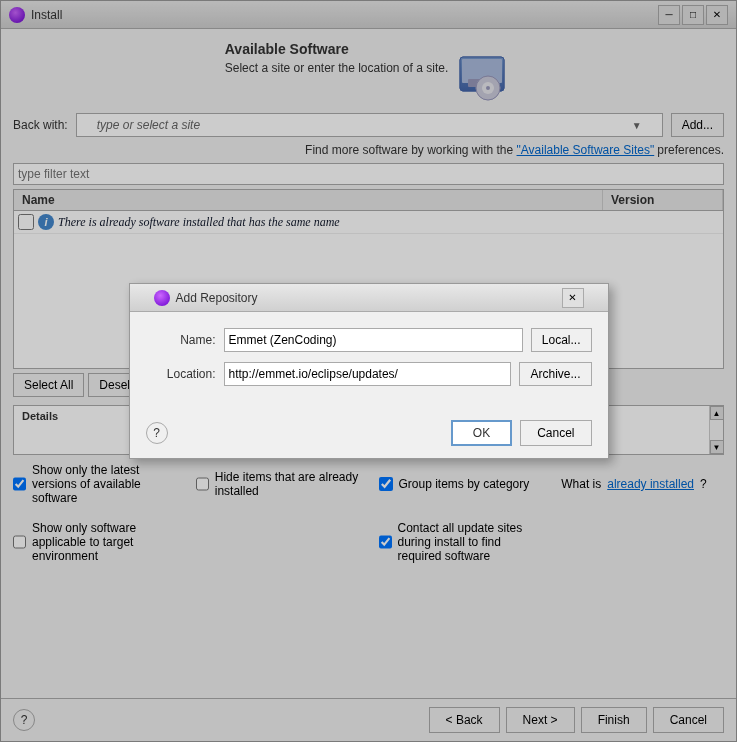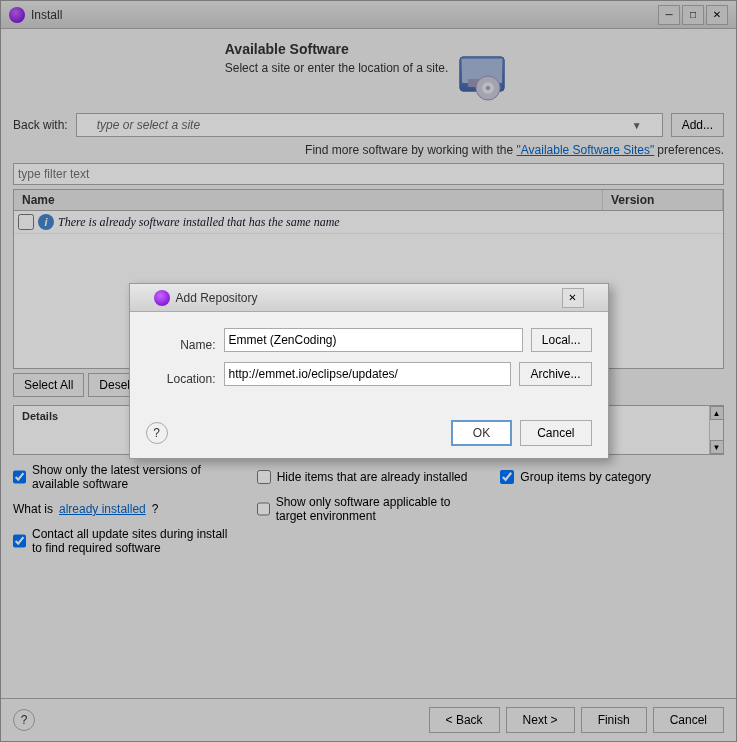--- a/index.html
+++ b/index.html
@@ -50,37 +50,37 @@
 
     .details-section { border: 1px solid #aaa; background: white; height: 50px; margin-bottom: 8px; position: relative; overflow: hidden; }
     .details-label { padding: 4px 8px; font-weight: bold; color: #333; font-size: 11px; }
     .scrollbar-area { position: absolute; right: 0; top: 0; bottom: 0; width: 14px; border-left: 1px solid #ccc; background: #f0f0f0; display: flex; flex-direction: column; align-items: center; }
     .scroll-arrow { width: 14px; height: 14px; background: #e0e0e0; border: 1px solid #aaa; display: flex; align-items: center; justify-content: center; font-size: 8px; cursor: pointer; }
     .scroll-track { flex: 1; width: 100%; background: #f5f5f5; }
 
     .options-section { margin-bottom: 8px; }
     .checkbox-row { display: flex; align-items: center; margin-bottom: 4px; gap: 6px; }
     .checkbox-row input[type=checkbox] { width: 14px; height: 14px; }
-    .options-grid { display: grid; grid-template-columns: 1fr 1fr 1fr; gap: 0 20px; }
+    .options-grid { display: grid; grid-template-columns: 1fr 1fr 1fr 1fr; gap: 12px 20px; }
 
     .bottom-bar { border-top: 1px solid #aaa; background: #f0f0f0; padding: 8px 12px; display: flex; align-items: center; flex-shrink: 0; }
     .bottom-help { width: 22px; height: 22px; border: 1px solid #aaa; border-radius: 50%; background: #f0f0f0; display: flex; align-items: center; justify-content: center; cursor: pointer; font-size: 12px; color: #333; }
     .bottom-buttons { margin-left: auto; display: flex; gap: 6px; }
     .bottom-btn { height: 26px; padding: 0 16px; background: #f0f0f0; border: 1px solid #aaa; cursor: pointer; }
     .bottom-btn-finish { height: 26px; padding: 0 16px; background: #f0f0f0; border: 1px solid #aaa; cursor: pointer; }
 
     
     .modal-overlay { position: fixed; top: 0; left: 0; width: 737px; height: 742px; background: rgba(0,0,0,0.2); display: flex; align-items: center; justify-content: center; z-index: 100; }
     .modal { background: #f0f0f0; border: 1px solid #999; width: 480px; box-shadow: 4px 4px 10px rgba(0,0,0,0.3); }
     .modal-title-bar { background: linear-gradient(to bottom, #e8e8e8, #d0d0d0); height: 28px; display: flex; align-items: center; padding: 0 24px; border-bottom: 1px solid #aaa; }
     .modal-title-icon { width: 16px; height: 16px; margin-right: 6px; }
     .modal-title-text { flex: 1; font-size: 12px; color: #333; }
     .modal-close-btn { width: 22px; height: 20px; background: #e0e0e0; border: 1px solid #aaa; display: flex; align-items: center; justify-content: center; cursor: pointer; font-size: 10px; }
     .modal-body { padding: 16px; }
-    .form-row { display: flex; align-items: flex-end; margin-bottom: 10px; gap: 8px; }
+    .form-row { display: flex; align-items: center; margin-bottom: 10px; gap: 8px; }
     .form-label { width: 70px; text-align: right; color: #333; flex-shrink: 0; }
     .form-input { flex: 1; height: 24px; border: 1px solid #aaa; padding: 0 4px; background: white; }
     .form-side-btn { height: 24px; padding: 0 10px; background: #f0f0f0; border: 1px solid #aaa; cursor: pointer; white-space: nowrap; flex-shrink: 0; }
     .modal-footer { display: flex; align-items: center; padding: 8px 16px 12px; gap: 8px; }
     .modal-help { width: 22px; height: 22px; border: 1px solid #aaa; border-radius: 50%; background: #f0f0f0; display: flex; align-items: center; justify-content: center; cursor: pointer; font-size: 12px; color: #333; }
     .modal-spacer { flex: 1; }
     .modal-ok-btn { height: 26px; padding: 0 20px; background: white; border: 2px solid #6699cc; cursor: pointer; color: #333; }
     .modal-cancel-btn { height: 26px; padding: 0 16px; background: #f0f0f0; border: 1px solid #aaa; cursor: pointer; }
 
     

